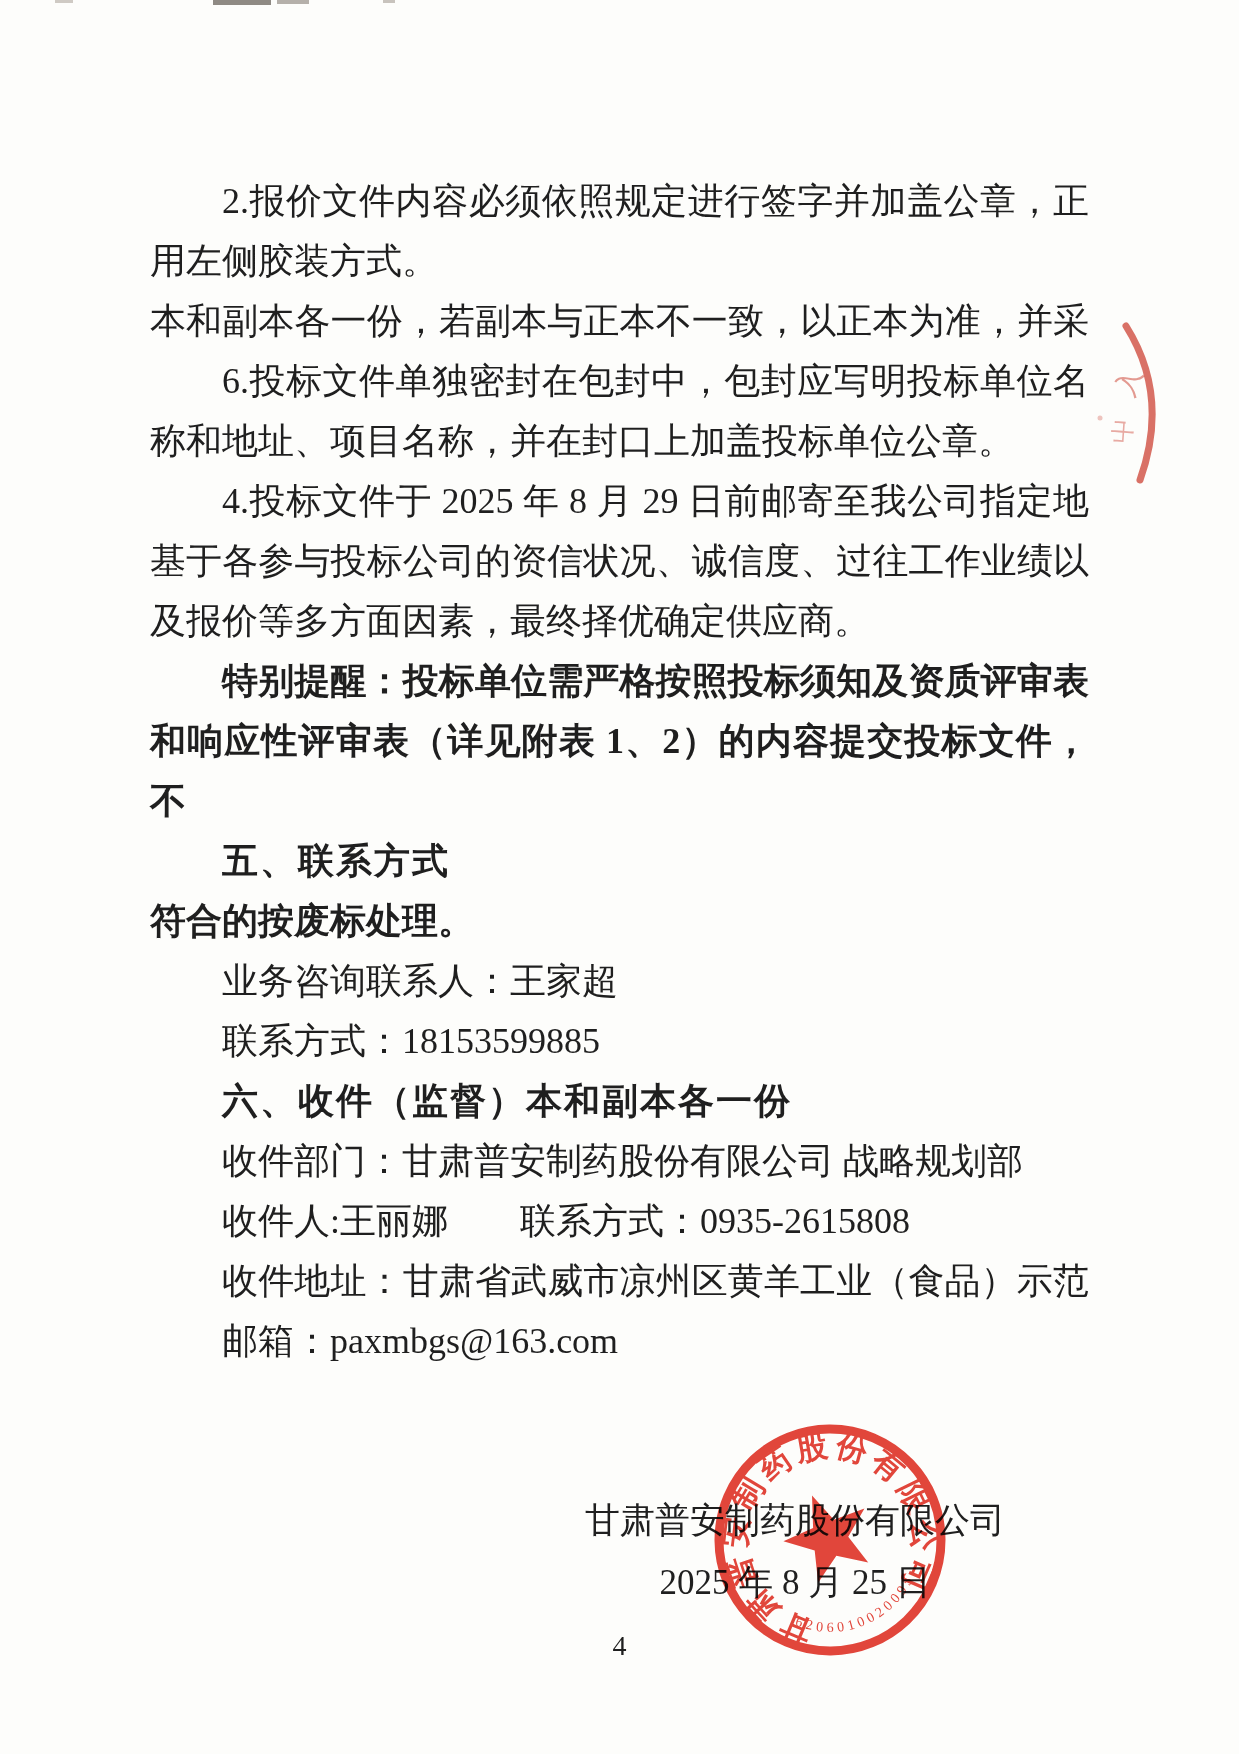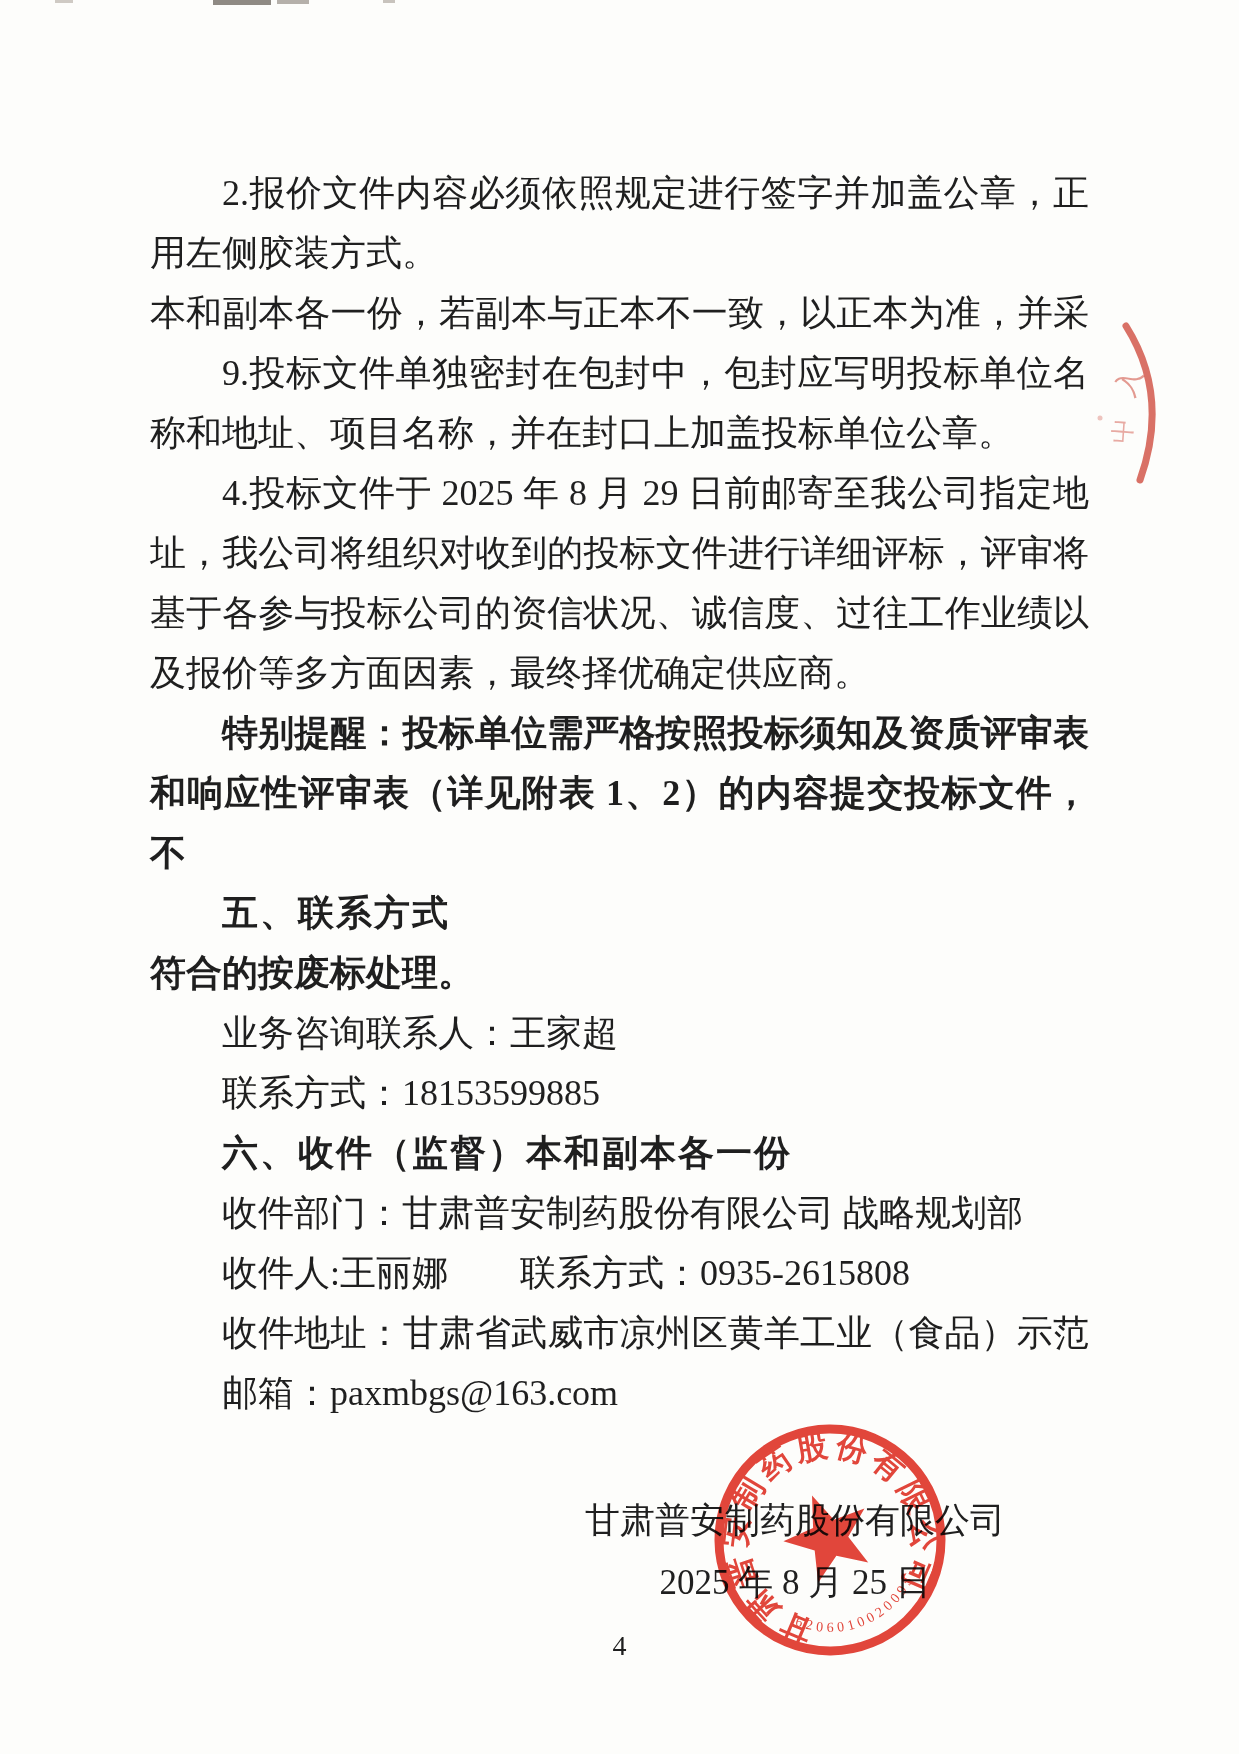--- a/index.html
+++ b/index.html
@@ -13,21 +13,21 @@
     color:var(--text-color,#1f1f1f);
   }
   
   .scan-artifacts span { position:absolute; top:0; display:block; }
   .art1 { left:55px;  width:18px; height:3px; background:#cfcac4; }
   .art2 { left:213px; width:58px; height:5px; background:#8f8a84; }
   .art3 { left:277px; width:32px; height:4px; background:#b5b0aa; }
   .art4 { left:383px; width:12px; height:3px; background:#c8c3bd; }
 
   .body-text {
-    position:absolute; left:150px; top:163px; width:939px;
+    position:absolute; left:150px; top:171px; width:939px;
   }
   .line {
     min-height:60px; line-height:60px; font-size:36px;
     text-align:justify; white-space:pre-wrap;
   }
   .line.stretch { text-align-last:justify; }
   .line.indent  { text-indent:72px; }
   .line.bold    { font-weight:bold; }
   .line.heading { font-weight:bold; font-family:"Liberation Sans","DejaVu Sans",sans-serif; letter-spacing:2px; }
 
@@ -72,24 +72,23 @@
     <span class="art1"></span>
     <span class="art2"></span>
     <span class="art3"></span>
     <span class="art4"></span>
   </div>
 
   <div class="body-text">
       <div class="line stretch indent">2.报价文件内容必须依照规定进行签字并加盖公章，正</div>
       <div class="line">用左侧胶装方式。</div>
       <div class="line stretch">本和副本各一份，若副本与正本不一致，以正本为准，并采</div>
-      <div class="line stretch indent">9.投标文件单独密封在包封中，包封应写明投标单位名</div>
+      <div class="line stretch indent">6.投标文件单独密封在包封中，包封应写明投标单位名</div>
       <div class="line">称和地址、项目名称，并在封口上加盖投标单位公章。</div>
       <div class="line stretch indent">4.投标文件于 2025 年 8 月 29 日前邮寄至我公司指定地</div>
-      <div class="line stretch">址，我公司将组织对收到的投标文件进行详细评标，评审将</div>
       <div class="line stretch">基于各参与投标公司的资信状况、诚信度、过往工作业绩以</div>
       <div class="line">及报价等多方面因素，最终择优确定供应商。</div>
       <div class="line stretch indent bold">特别提醒：投标单位需严格按照投标须知及资质评审表</div>
       <div class="line stretch bold">和响应性评审表（详见附表 1、2）的内容提交投标文件，不</div>
       <div class="line indent heading">五、联系方式</div>
       <div class="line bold">符合的按废标处理。</div>
       <div class="line indent">业务咨询联系人：王家超</div>
       <div class="line indent">联系方式：18153599885</div>
       <div class="line indent heading">六、收件（监督）本和副本各一份</div>
       <div class="line indent">收件部门：甘肃普安制药股份有限公司 战略规划部</div>

